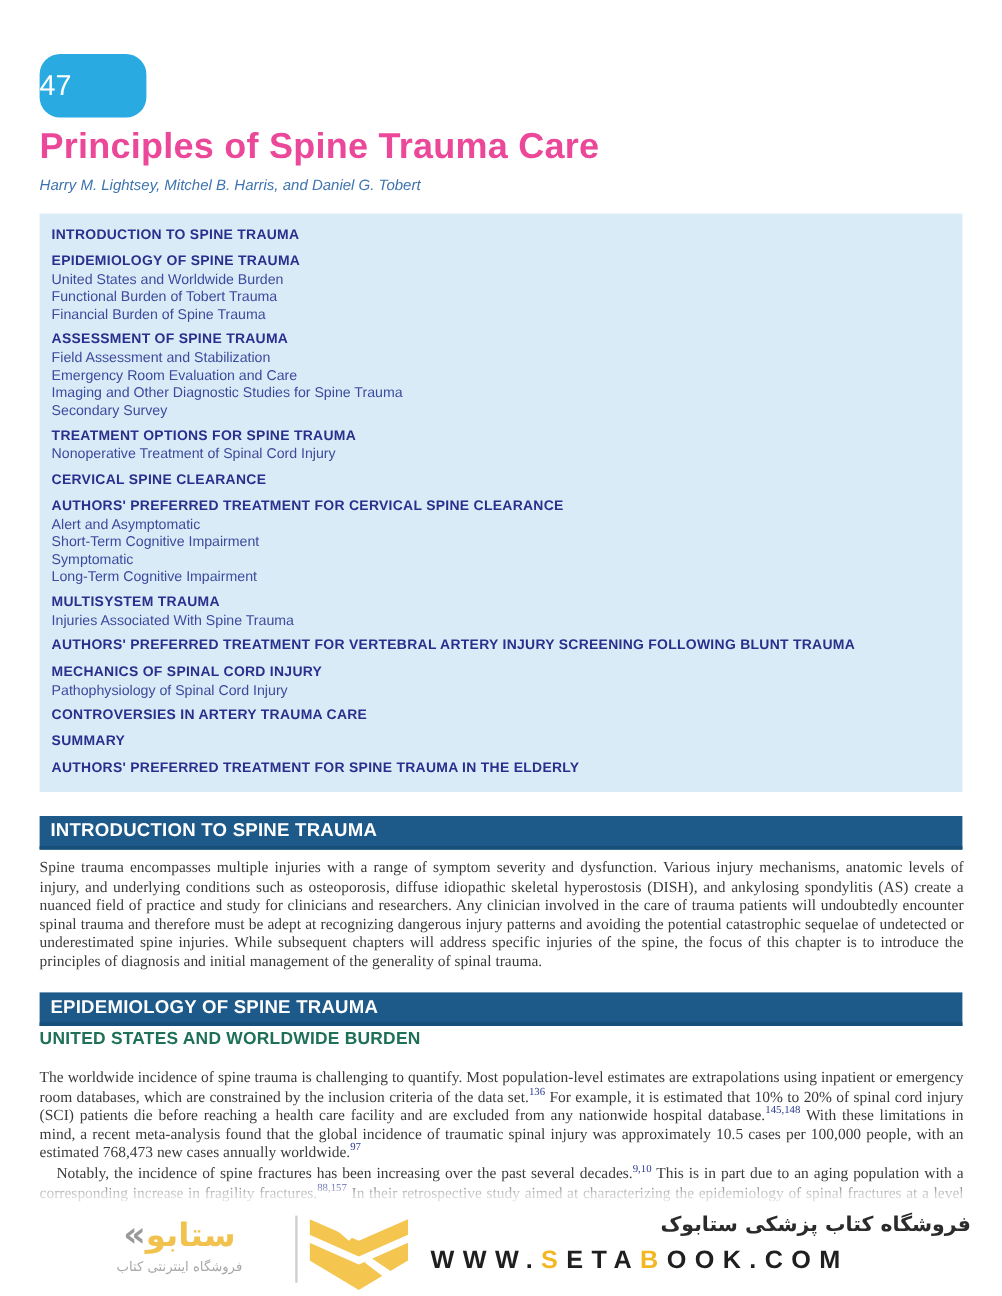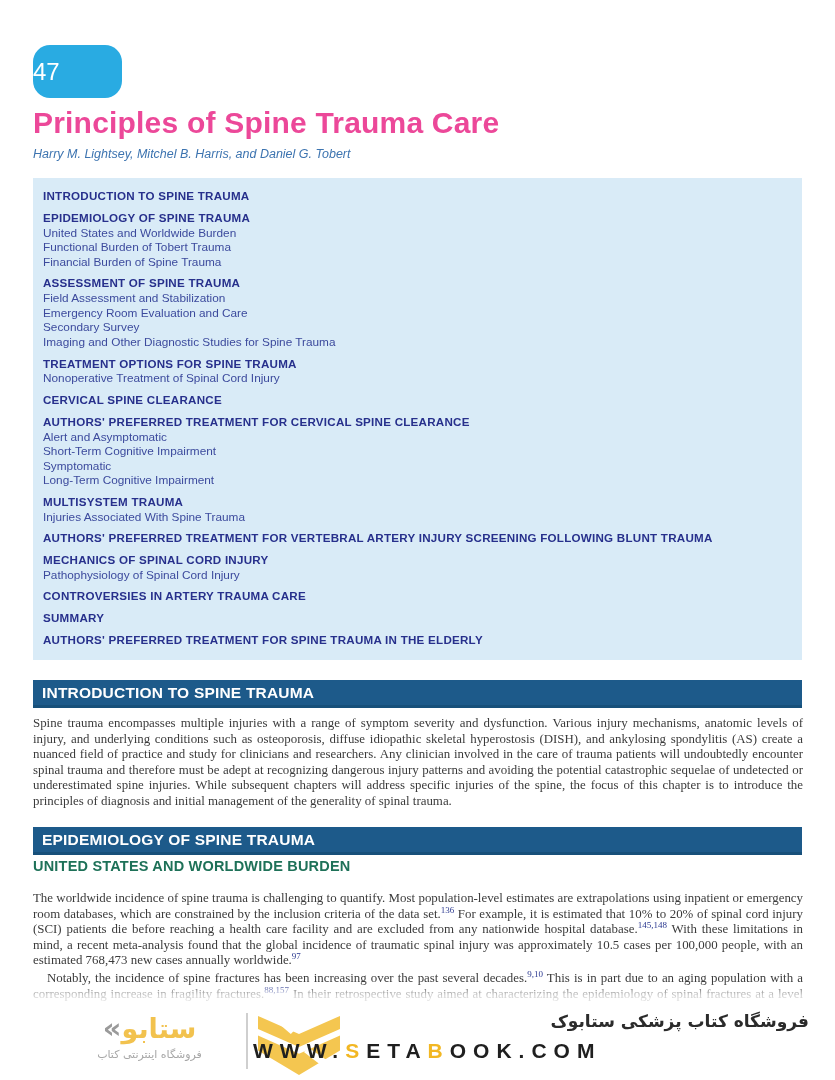--- a/index.html
+++ b/index.html
@@ -116,21 +116,21 @@
   .emblem { position: absolute; left: 258px; top: 6px; }
   .store-title {
     position: absolute; right: 26px; top: 6px; width: 420px;
     text-align: right;
     font-family: "DejaVu Sans", sans-serif;
     font-size: 17px; font-weight: 600; color: #2b2b2b;
     direction: rtl;
   }
   .site-url {
     position: absolute; right: 22px; top: 34px; width: 560px;
-    text-align: left;
+    text-align: center;
     font-size: 21px; font-weight: bold; color: #1f1f1f;
     letter-spacing: 7px;
     font-family: "Liberation Sans", sans-serif;
     white-space: nowrap;
   }
   .site-url .gold { color: #f2b723; }
 </style>
 </head>
 <body>
 
@@ -150,22 +150,22 @@
       <div class="toc-group">
         <div class="toc-heading">EPIDEMIOLOGY OF SPINE TRAUMA</div>
         <div class="toc-item">United States and Worldwide Burden</div>
         <div class="toc-item">Functional Burden of Tobert Trauma</div>
         <div class="toc-item">Financial Burden of Spine Trauma</div>
       </div>
       <div class="toc-group">
         <div class="toc-heading">ASSESSMENT OF SPINE TRAUMA</div>
         <div class="toc-item">Field Assessment and Stabilization</div>
         <div class="toc-item">Emergency Room Evaluation and Care</div>
+        <div class="toc-item">Imaging and Other Diagnostic Studies for Spine Trauma</div>
         <div class="toc-item">Secondary Survey</div>
-        <div class="toc-item">Imaging and Other Diagnostic Studies for Spine Trauma</div>
       </div>
       <div class="toc-group">
         <div class="toc-heading">TREATMENT OPTIONS FOR SPINE TRAUMA</div>
         <div class="toc-item">Nonoperative Treatment of Spinal Cord Injury</div>
       </div>
       <div class="toc-group">
         <div class="toc-heading">CERVICAL SPINE CLEARANCE</div>
       </div>
       <div class="toc-group">
         <div class="toc-heading">AUTHORS' PREFERRED TREATMENT FOR CERVICAL SPINE CLEARANCE</div>

